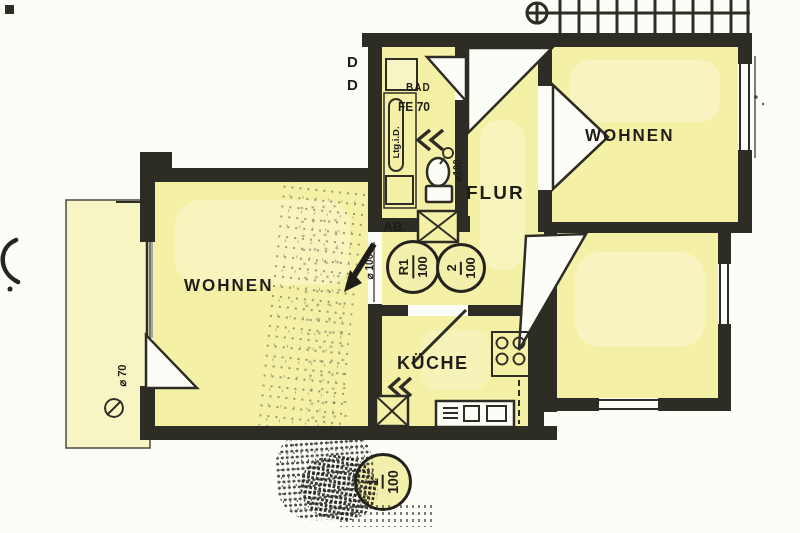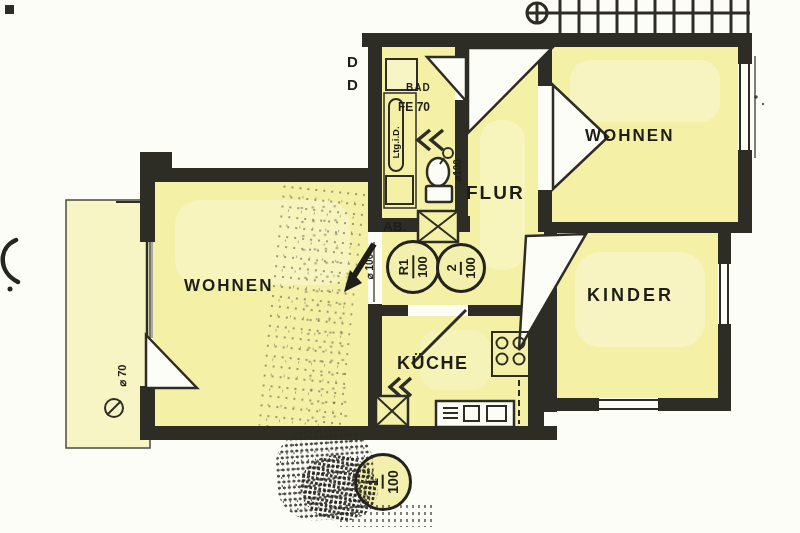--- a/index.html
+++ b/index.html
@@ -205,21 +205,20 @@
       <circle cx="763" cy="104" r="1.2" fill="#262520" opacity="0.7"></circle>
     </g>
   </svg>
 
   <span class="lbl" style="left:184px;top:276px;font-size:17px;letter-spacing:2px;">WOHNEN</span>
   <span class="lbl" style="left:397px;top:353px;font-size:18px;letter-spacing:1.5px;">KÜCHE</span>
   <span class="lbl" style="left:466px;top:182px;font-size:19px;letter-spacing:2px;text-align:center;">FLUR</span>
   <span class="lbl" style="left:406px;top:82px;font-size:10px;letter-spacing:1px;">BAD</span>
   <span class="lbl" style="left:398px;top:100px;font-size:12px;">FE 70</span>
   <span class="lbl" style="left:585px;top:126px;font-size:17px;letter-spacing:2px;">WOHNEN</span>
-  <span class="lbl" style="left:587px;top:285px;font-size:18px;letter-spacing:3px;">KINDER</span>
   <span class="lbl" style="left:383px;top:219px;font-size:13.5px;">AB.</span>
   <span class="lbl" style="left:347px;top:53px;font-size:15px;">D</span>
   <span class="lbl" style="left:347px;top:76px;font-size:15px;">D</span>
 
   <span class="vtext" style="left:349px;top:137px;width:92px;font-size:9.5px;">Ltg.i.D.</span>
   <span class="vtext" style="left:434px;top:165px;width:46px;font-size:10px;">⌀100</span>
   <span class="vtext" style="left:341px;top:261px;width:56px;font-size:10px;">⌀ 100</span>
   <span class="vtext" style="left:94px;top:369px;width:56px;font-size:11px;">⌀ 70</span>
 
   <div class="vent" style="left:386px;top:240px;width:54px;height:54px;font-size:13px;">

